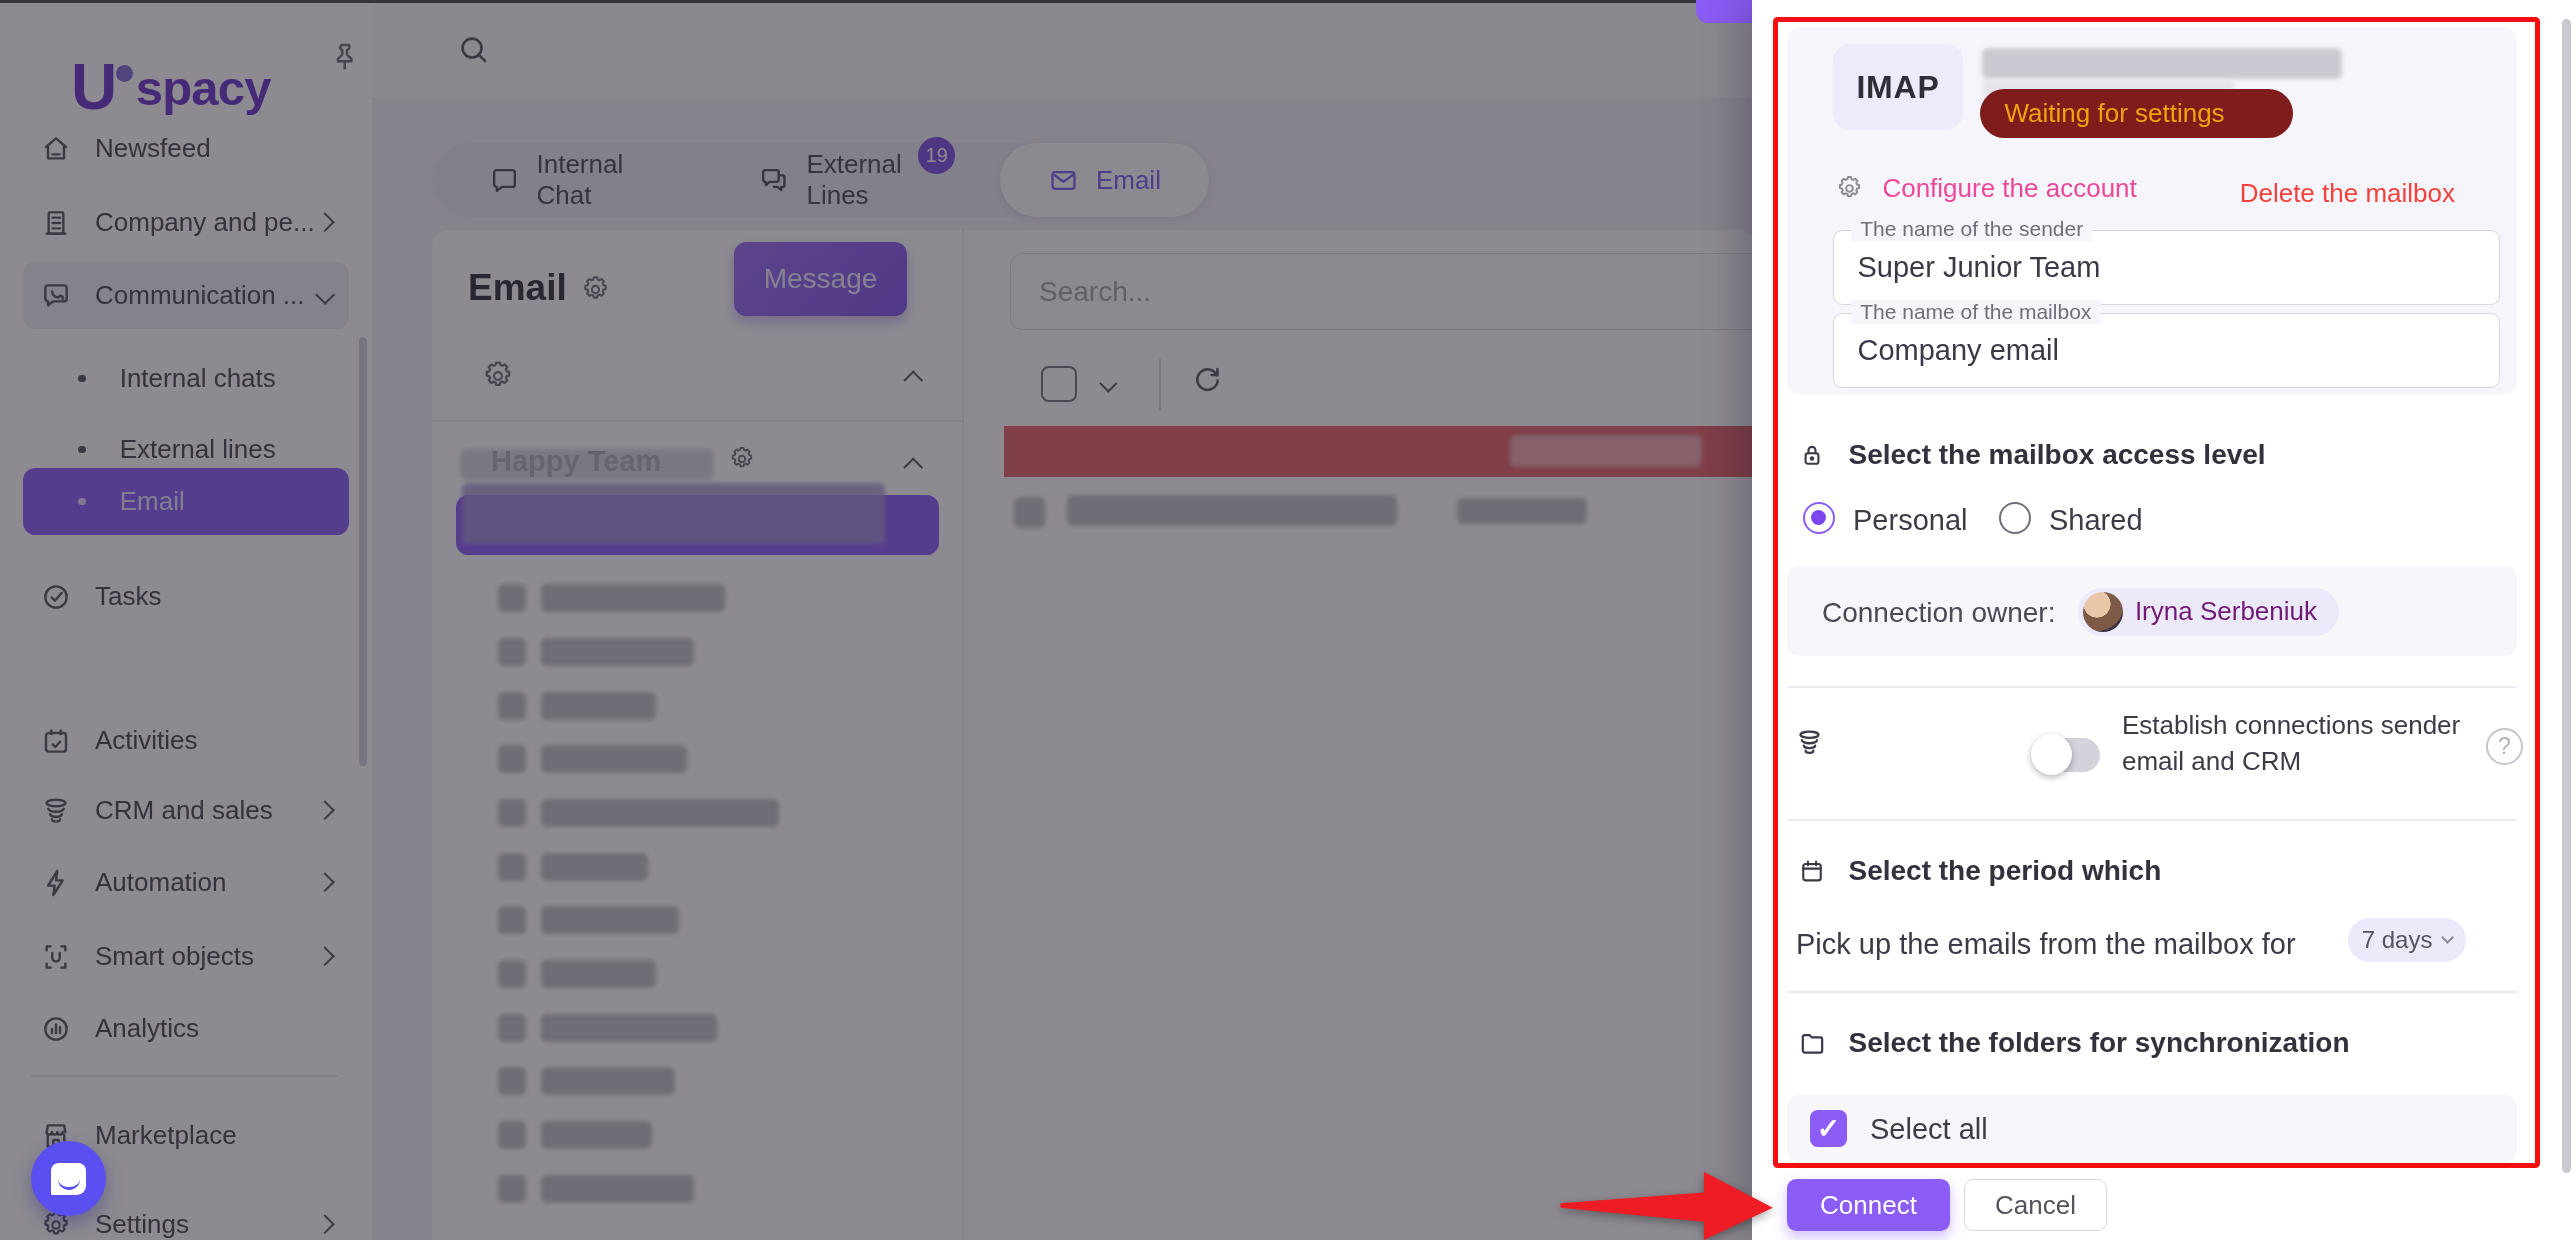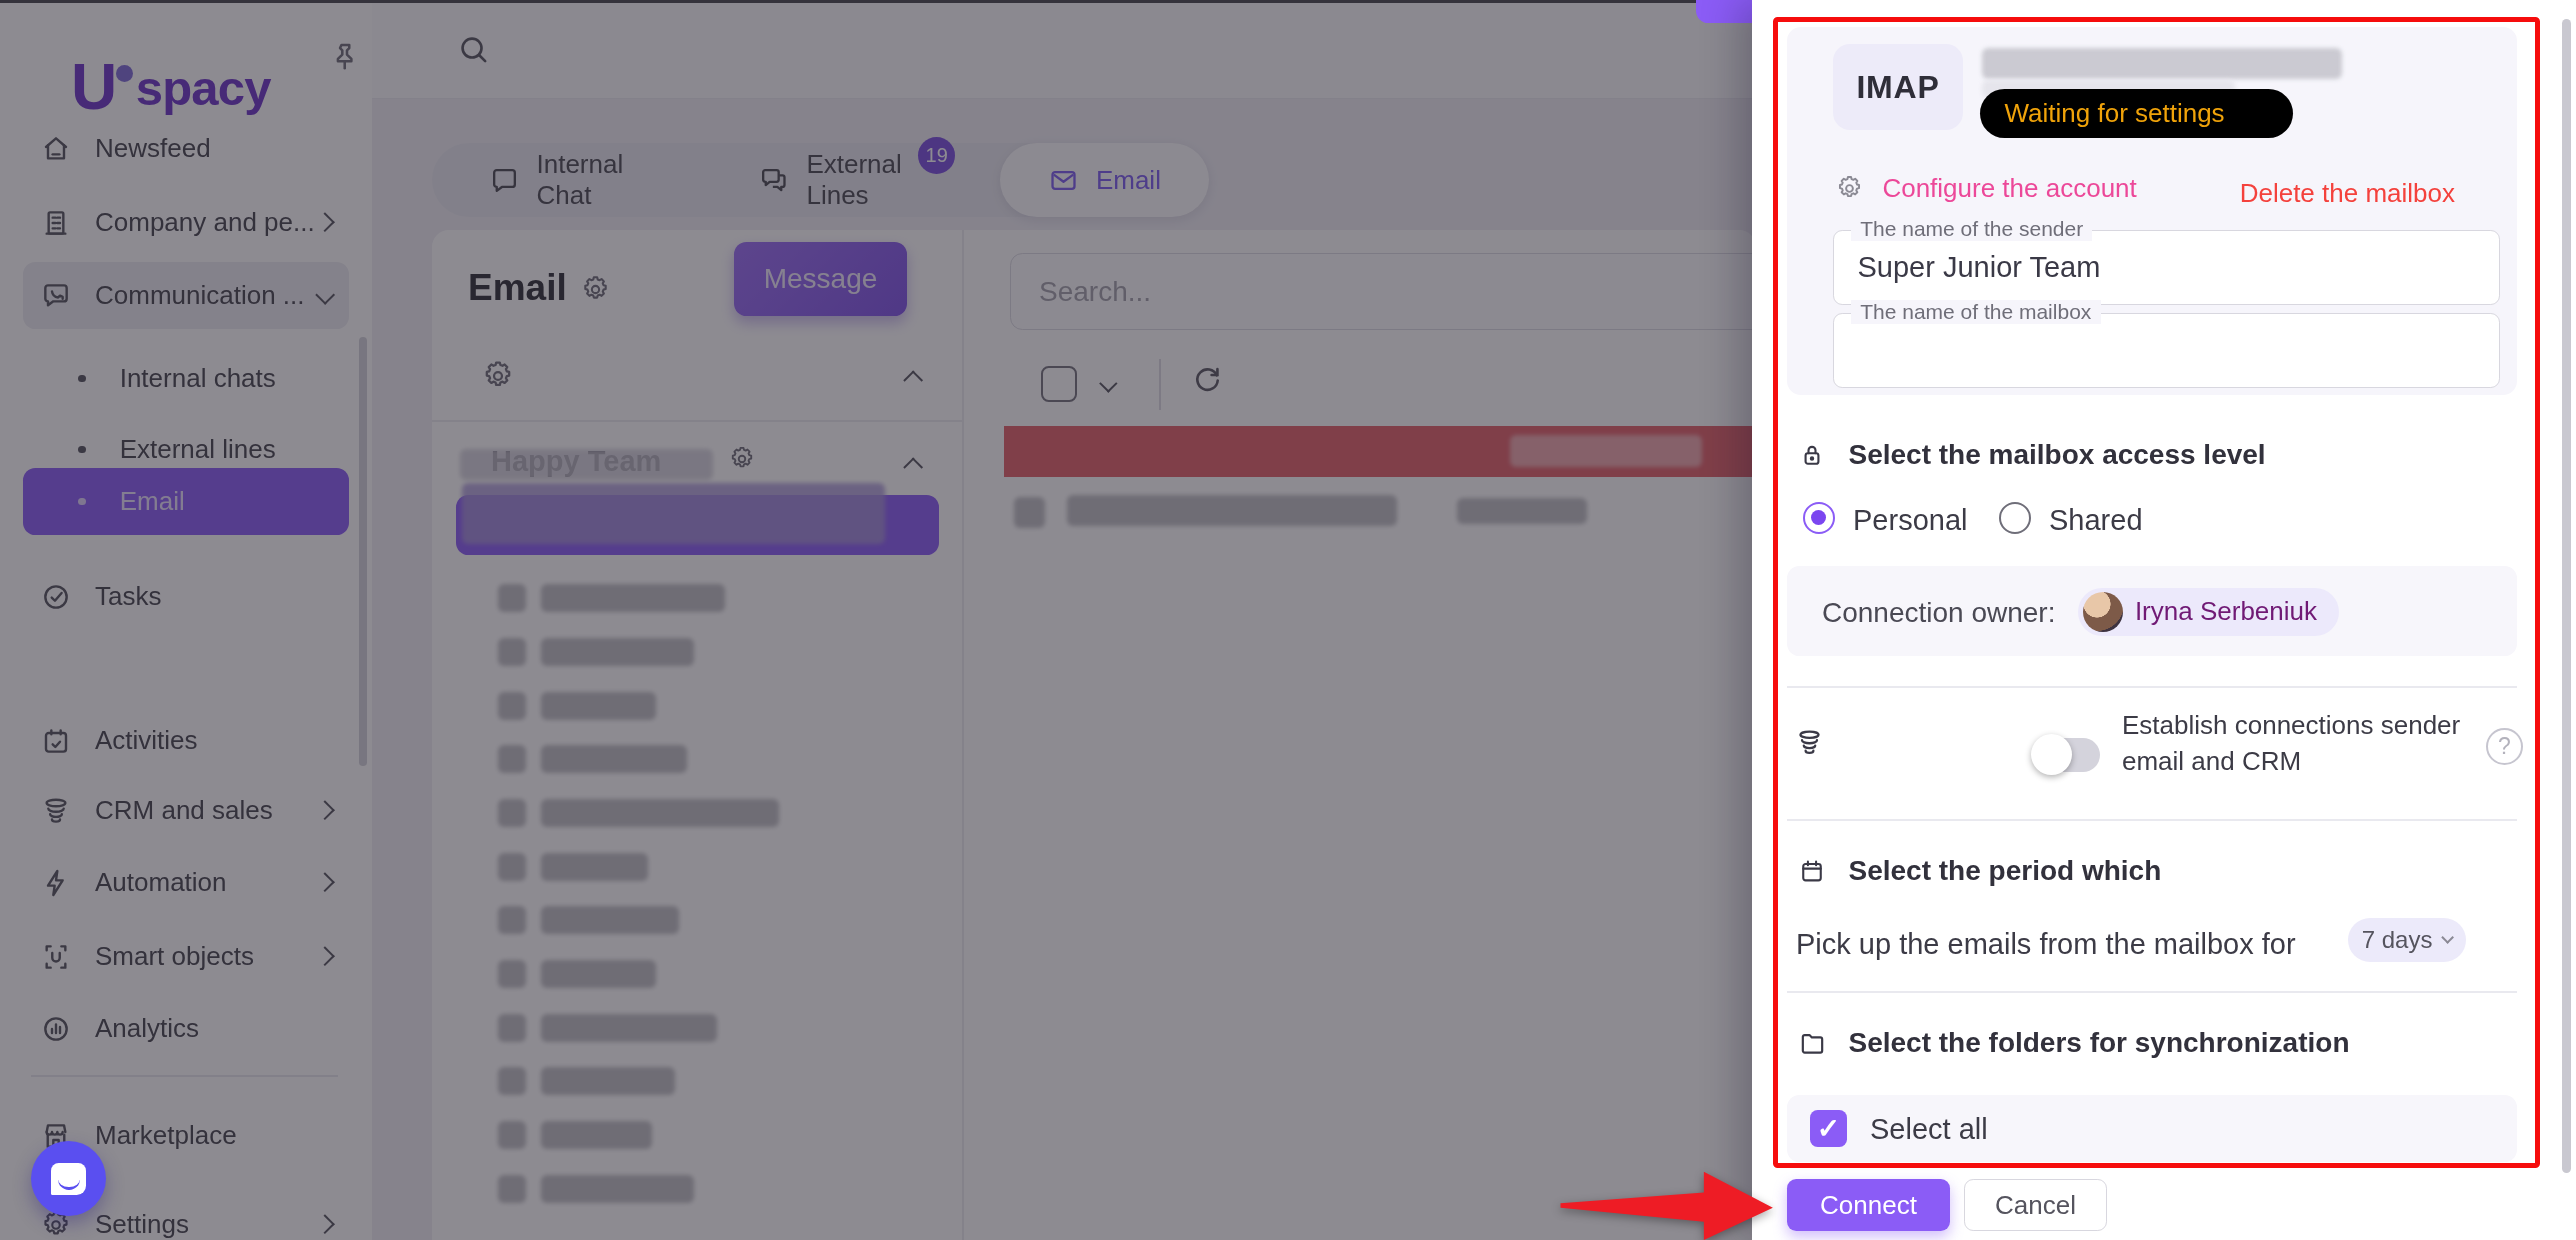--- a/index.html
+++ b/index.html
@@ -81,21 +81,21 @@
   .dim{position:absolute;left:0;top:0;width:1752px;height:1240px;background:rgba(36,33,44,.52);z-index:5;}
 
   
   .drawer{position:absolute;left:1752px;top:0;width:824px;height:1240px;background:#ffffff;z-index:10;
           box-shadow:-15.3px 0 35px rgba(20,15,40,.25);}
   .drawer *{box-sizing:border-box;}
   .redbox{position:absolute;left:21px;top:17px;width:767px;height:1151px;border:5.4px solid #f60d0d;border-radius:4.6px;}
   .card1{position:absolute;left:35px;top:27px;width:730px;height:368px;background:#f6f5fb;border-radius:14px;}
   .imap-badge{position:absolute;left:81px;top:44px;width:130px;height:86px;background:#edebf9;border-radius:17px;
               display:flex;align-items:center;justify-content:center;font-size:32px;font-weight:bold;color:#2f2e39;letter-spacing:0.8px;}
-  .status-pill{position:absolute;left:228px;top:89px;width:313px;height:49px;background:#000000;border-radius:24.5px;
+  .status-pill{position:absolute;left:228px;top:89px;width:313px;height:49px;background:#7f1d1d;border-radius:24.5px;
                display:flex;align-items:center;font-size:26px;color:#f0a30a;padding-left:24.5px;}
   .cfg-row{position:absolute;left:83px;top:173px;display:flex;align-items:center;color:#ec4899;font-size:26px;}
   .cfg-row .ic{width:29px;margin-right:18.4px;color:#8b8a94;}
   .del-link{position:absolute;right:121px;top:178px;font-size:26px;color:#f4413c;}
   .field{position:absolute;left:81px;width:667px;height:75px;background:#ffffff;border:1.5px solid #d8d7df;border-radius:9.2px;}
   .field-label{position:absolute;left:17px;top:-14px;background:#f6f5fb;padding:0 9.2px;font-size:21px;color:#6f6e79;}
   .field-value{position:absolute;left:21.5px;top:0;width:613px;height:72px;border:none;background:transparent;
                font-size:29px;color:#3a3946;font-family:"Liberation Sans",sans-serif;outline:none;}
   .sec-title{position:absolute;display:flex;align-items:center;font-size:28px;font-weight:bold;color:#32313c;}
   .sec-title .ic{width:29px;margin-right:21.5px;color:#3a3946;flex:none;}
@@ -433,20 +433,21 @@
       <span>Configure the account</span>
     </div>
     <div class="del-link">Delete the mailbox</div>
 
     <div class="field" style="top:230px">
       <span class="field-label">The name of the sender</span>
       <input class="field-value" value="Super Junior Team" style="">
     </div>
     <div class="field" style="top:313px">
       <span class="field-label">The name of the mailbox</span>
+      <input class="field-value" value="Company email" style="">
     </div>
 
     <div class="sec-title" style="left:46px;top:439px">
       <span class="ic">
           <svg width="28" height="28" viewBox="0 0 24 24" fill="none" stroke="currentColor" stroke-width="1.8" stroke-linecap="round" stroke-linejoin="round">
             <rect x="6.5" y="10.5" width="11" height="9" rx="2"></rect>
             <path d="M9 10.5V8a3 3 0 0 1 6 0v2.5"></path>
             <circle cx="12" cy="15" r="1" fill="currentColor"></circle>
           </svg>
         </span>

